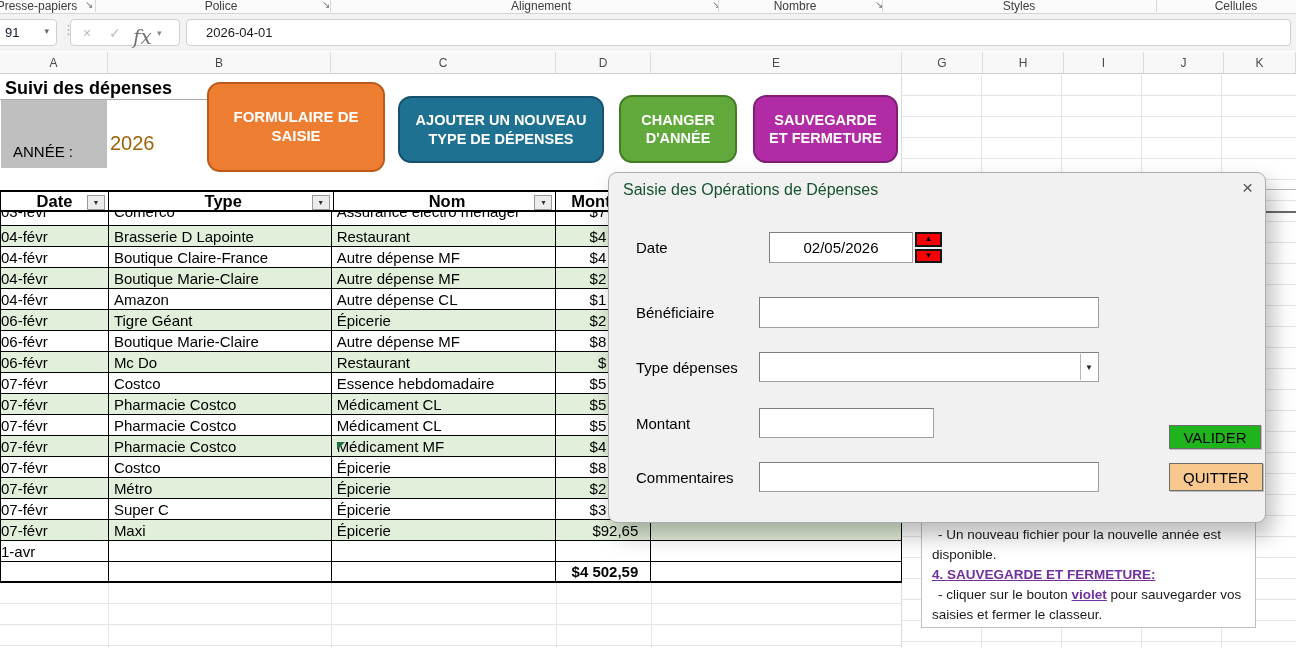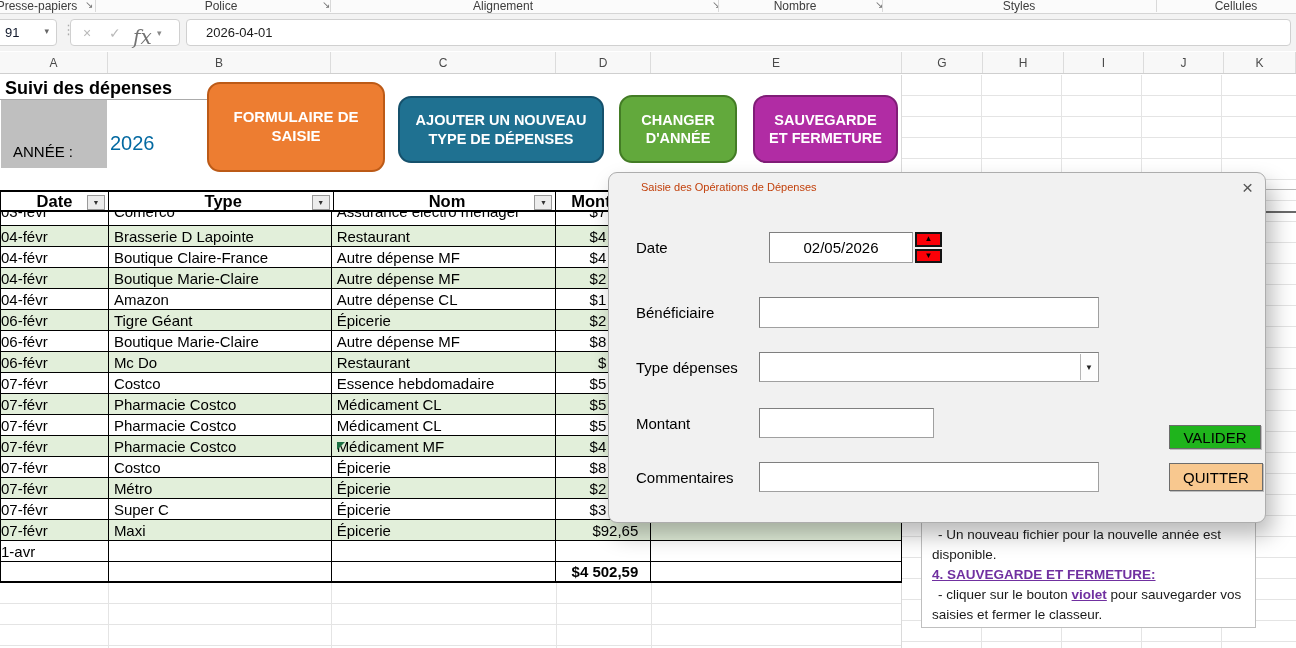--- a/index.html
+++ b/index.html
@@ -48,21 +48,21 @@
     background-image: repeating-linear-gradient(to bottom, transparent 0 20px, #e4e4e4 20px 21px); }
   .vgrid { position:absolute; top:508px; width:1px; height:65px; background:#e4e4e4; }
   #vline-eg { position:absolute; left:901px; top:0; width:1px; height:573px; background:#dadada; }
   #hline-190 { position:absolute; left:902px; top:114px; width:394px; height:1px; background:#b9b9b9; }
   #hline-212 { position:absolute; left:902px; top:136px; width:394px; height:2px; background:#6a6a6a; }
 
   #sheet-title { position:absolute; left:5px; top:3px; font-size:18px; font-weight:bold; color:#000; }
   #title-underline { position:absolute; left:0; top:24px; width:331px; height:1px; background:#ababab; }
   #annee-box { position:absolute; left:1px; top:25px; width:106px; height:68px; background:#bfbfbf; }
   #annee-label { position:absolute; left:12px; bottom:8px; font-size:15px; color:#000; }
-  #year-value { position:absolute; left:110px; top:57px; font-size:20px; color:#0369a1; }
+  #year-value { position:absolute; left:110px; top:57px; font-size:20px; color:#a16207; }
 
   .abtn { position:absolute; border:2px solid; border-radius:13px; color:#fff; font-weight:bold;
           display:flex; align-items:center; justify-content:center; text-align:center;
           cursor:pointer; line-height:1.25; }
   #btn-form { left:207px; top:7px;  width:178px; height:90px; font-size:15px; padding:0 16px; }
   #btn-type { left:398px; top:21px; width:206px; height:67px; font-size:14.5px; padding:4px 10px; }
   #btn-year { left:619px; top:20px; width:118px; height:68px; font-size:14.5px; padding:0 16px; }
   #btn-save { left:753px; top:20px; width:145px; height:68px; font-size:14.5px; padding:0 14px; }
 
   
@@ -97,21 +97,21 @@
            border:1px solid #bfbfbf; padding:78px 8px 8px 10px; font-size:13.5px; color:#1a1a1a;
            line-height:20px; z-index:3; }
   #instr p { text-indent:6px; }
   #instr .ih { font-weight:bold; text-decoration:underline; }
   #instr .ilink { font-weight:bold; text-decoration:underline; }
 
   
   #dialog { position:absolute; left:608px; top:97px; width:658px; height:351px; background:#f1f1f1;
             border:1px solid #adadad; border-radius:9px; box-shadow:6px 12px 22px rgba(0,0,0,0.28);
             z-index:10; }
-  #dlg-title { position:absolute; left:32px; top:8px; font-size:11px; color:#c2410c; }
+  #dlg-title { position:absolute; left:14px; top:8px; font-size:16px; color:#14532d; }
   #dlg-close { position:absolute; right:12px; top:4px; font-size:19px; color:#555; cursor:pointer; }
   .dlg-label { position:absolute; left:27px; font-size:15px; color:#000; display:flex; align-items:center; }
   .dlg-input { position:absolute; background:#fff; border:1px solid #a0a0a0; border-top-color:#7f7f7f;
                border-left-color:#7f7f7f; font-size:15px; color:#000; display:flex; align-items:center; }
   #f-date-input { left:160px; top:59px; width:144px; height:31px; justify-content:center; }
   #f-benef-input { left:150px; top:124px; width:340px; height:31px; padding-left:6px; }
   #f-type-combo { left:150px; top:179px; width:340px; height:30px; padding-left:6px; }
   #f-type-combo .combo-arrow { position:absolute; right:1px; top:1px; bottom:1px; width:17px; background:#fdfdfd;
        border-left:1px solid #b5b5b5; display:flex; align-items:center; justify-content:center; font-size:8px; color:#222; cursor:pointer; }
   #f-montant-input { left:150px; top:235px; width:175px; height:30px; padding-left:6px; }
@@ -130,21 +130,21 @@
 
 <div id="screen">
 
   <div id="ribbon" class="abs">
       <span class="rib-label" style="left: 37px;">Presse-papiers</span>
       <span class="rib-launcher" style="left: 85px;">↘</span>
       <span class="rib-divider" style="left: 95px;"></span>
       <span class="rib-label" style="left: 197px; margin-left: 24px;">Police</span>
       <span class="rib-launcher" style="left: 322px;">↘</span>
       <span class="rib-divider" style="left: 330px;"></span>
-      <span class="rib-label" style="left: 503px; text-align: right;">Alignement</span>
+      <span class="rib-label" style="left: 541px; text-align: right;">Alignement</span>
       <span class="rib-launcher" style="left: 712px;">↘</span>
       <span class="rib-divider" style="left: 718px;"></span>
       <span class="rib-label" style="left: 795px;">Nombre</span>
       <span class="rib-launcher" style="left: 875px;">↘</span>
       <span class="rib-divider" style="left: 882px;"></span>
       <span class="rib-label" style="left: 1019px;">Styles</span>
       <span class="rib-divider" style="left: 1156px;"></span>
       <span class="rib-label" style="left: 1236px;">Cellules</span>
     </div>
   <div id="ribbon-sep" class="abs"></div>

